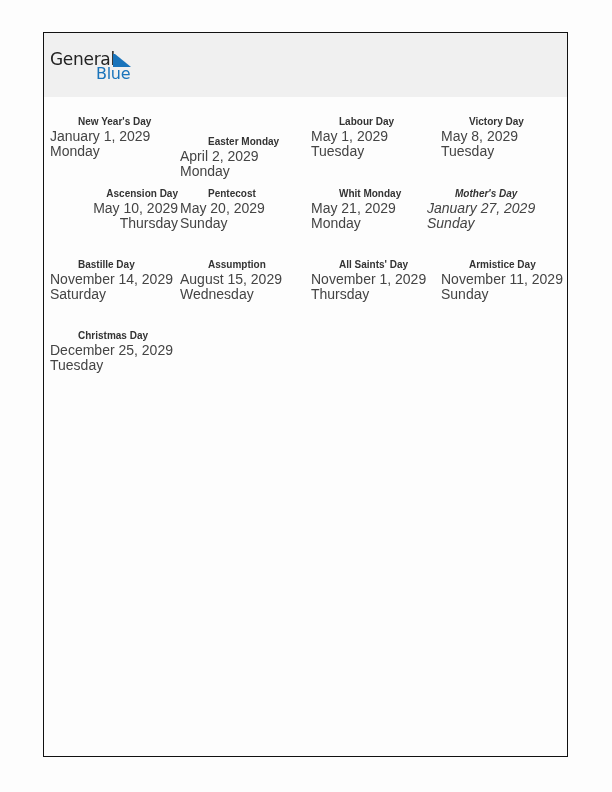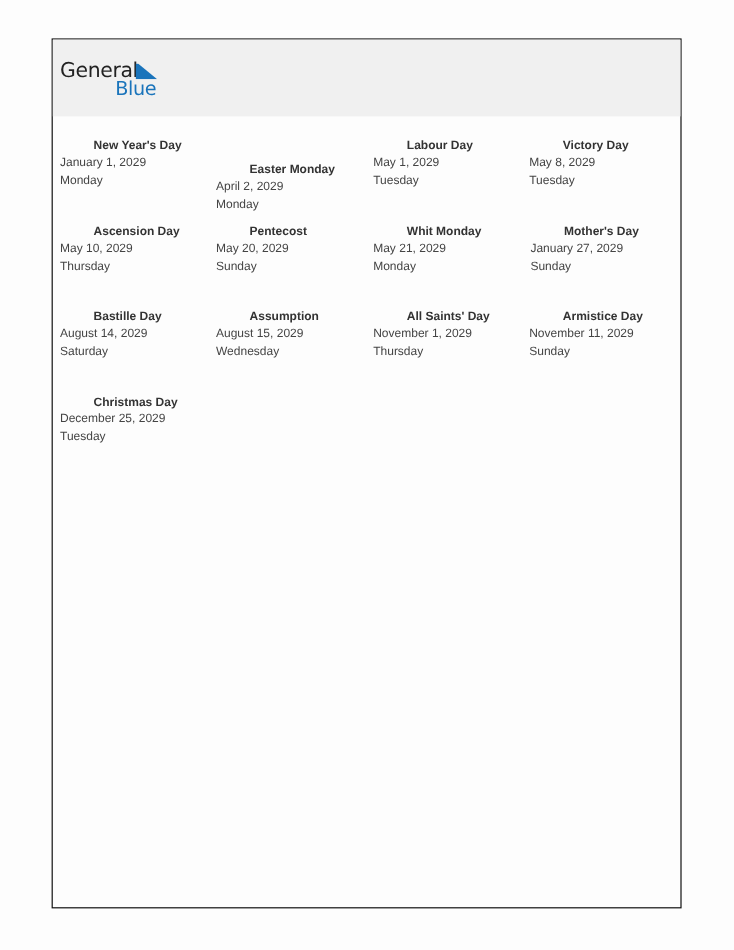--- a/index.html
+++ b/index.html
@@ -23,21 +23,21 @@
     }
     .title {
       position: absolute; right: 5px; top: 19px; font-size: 20px; font-weight: bold; color: #111;
       font-family: "Liberation Sans", sans-serif;
     }
     .grid {
       position: absolute; left: 6px; top: 82px; width: 520px;
     }
     .item { position: absolute; width: 128px; }
     .item .name { font-size: 10px; font-weight: bold; color: #333; line-height: 14px; padding-left: 28px; }
-    .item .date, .item .dow { font-size: 10px; color: #444; line-height: 14.5px; }
+    .item .date, .item .dow { font-size: 14px; color: #444; line-height: 14.5px; }
   </style>
 </head>
 <body>
 
 <div class="page">
   <div class="header">
     <div class="logo">
       <span class="general">General</span>
       <span class="blue">Blue</span>
       <span style="position:absolute; left:63px; top:4px;">
@@ -65,44 +65,44 @@
       <div class="name">Labour Day</div>
       <div class="date">May 1, 2029</div>
       <div class="dow">Tuesday</div>
     </div>
     <div class="item" style="left:391px; top:0px;">
       <div class="name">Victory Day</div>
       <div class="date">May 8, 2029</div>
       <div class="dow">Tuesday</div>
     </div>
 
-    <div class="item" style="left:0px; top:72px;">
+    <div class="item" style="left:0px; top:72px;text-align:right;">
       <div class="name">Ascension Day</div>
       <div class="date">May 10, 2029</div>
       <div class="dow">Thursday</div>
     </div>
     <div class="item" style="left:130px; top:72px;">
       <div class="name">Pentecost</div>
       <div class="date">May 20, 2029</div>
       <div class="dow">Sunday</div>
     </div>
     <div class="item" style="left:261px; top:72px;">
       <div class="name">Whit Monday</div>
       <div class="date">May 21, 2029</div>
       <div class="dow">Monday</div>
     </div>
-    <div class="item" style="left:392px; top:72px;">
+    <div class="item" style="left:377px; top:72px;font-style:italic;">
       <div class="name">Mother's Day</div>
       <div class="date">January 27, 2029</div>
       <div class="dow">Sunday</div>
     </div>
 
     <div class="item" style="left:0px; top:143px;">
       <div class="name">Bastille Day</div>
-      <div class="date">August 14, 2029</div>
+      <div class="date">November 14, 2029</div>
       <div class="dow">Saturday</div>
     </div>
     <div class="item" style="left:130px; top:143px;">
       <div class="name">Assumption</div>
       <div class="date">August 15, 2029</div>
       <div class="dow">Wednesday</div>
     </div>
     <div class="item" style="left:261px; top:143px;">
       <div class="name">All Saints' Day</div>
       <div class="date">November 1, 2029</div>

